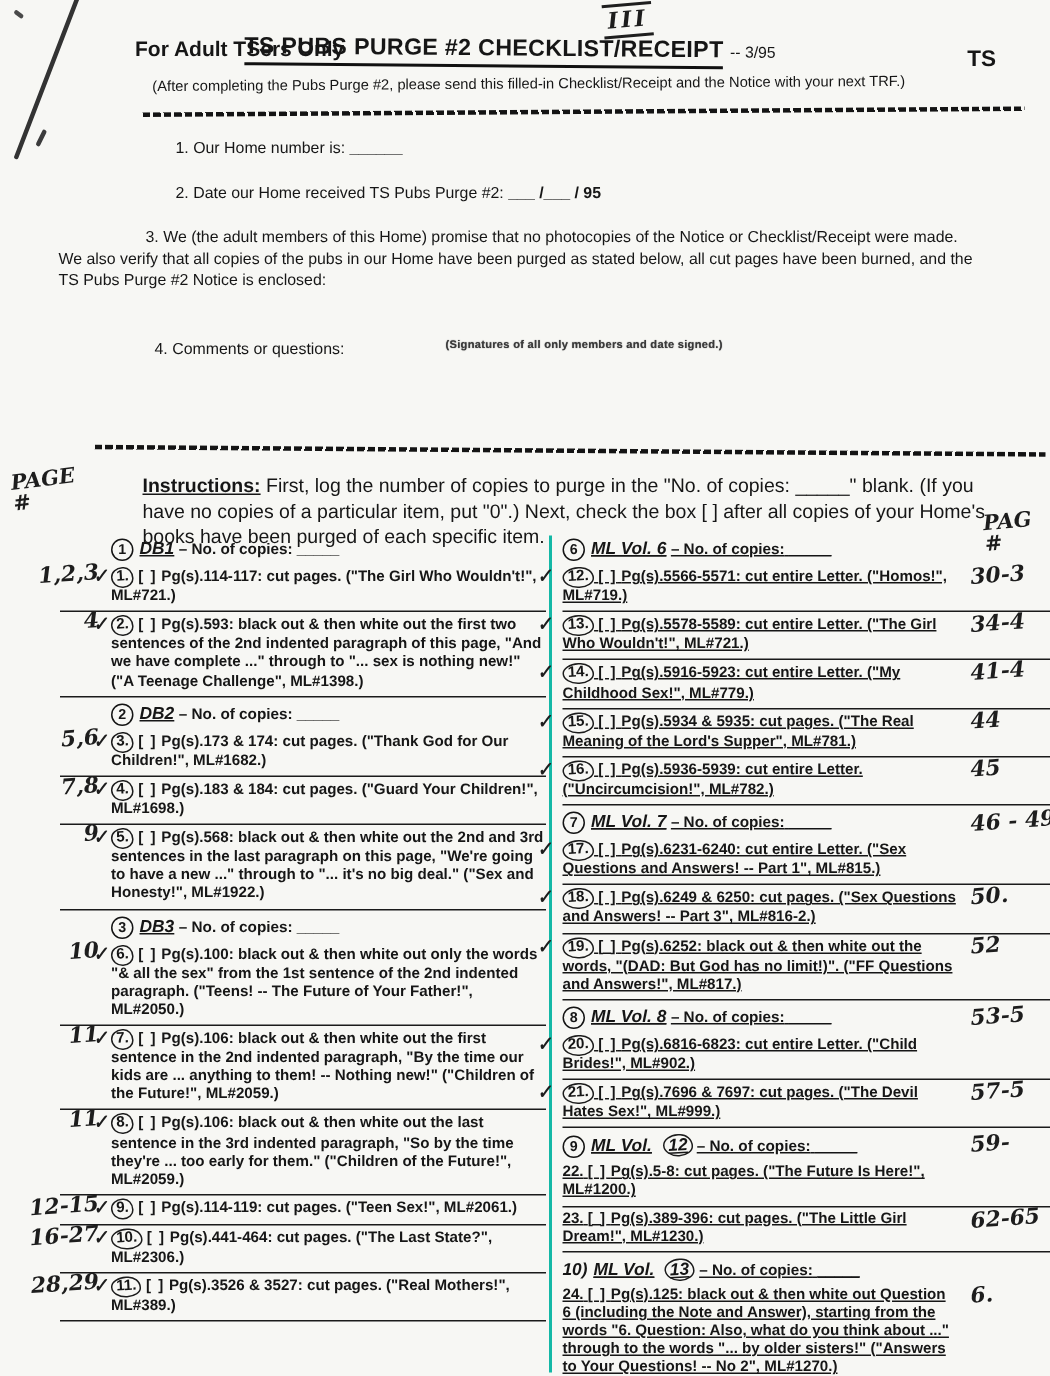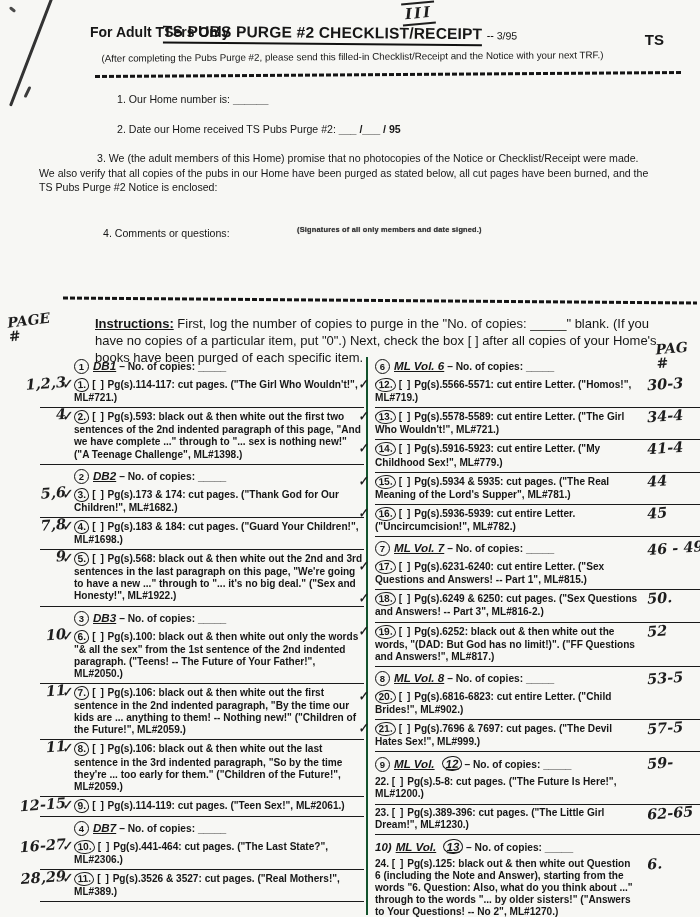--- a/index.html
+++ b/index.html
@@ -36,22 +36,22 @@
   
   #instructions{left:95px;top:315px;width:578px;font-size:13px;line-height:1.32;}
   #instructions .ihead{text-decoration:underline;font-weight:bold;}
   
   .hand{font-family:"DejaVu Serif",serif;font-style:italic;font-weight:bold;color:#1d1d1d;}
   #pagecol-left{left:8px;top:313px;font-size:14px;transform:rotate(-7deg);white-space:pre-line;line-height:1;}
   #pagecol-right{left:656px;top:341px;font-size:14px;transform:rotate(-5deg);white-space:pre-line;line-height:1;}
   
   #checklist{left:0;top:357px;width:636px;height:560px;}
   #col-left{position:absolute;left:74px;top:0;width:290px;}
-  #col-right{position:absolute;left:366px;top:0;width:334px;height:558px;border-left:2px solid #14532d;
-    padding-left:7px;box-sizing:border-box;}
+  #col-right{position:absolute;left:366px;top:0;width:334px;height:558px;border-left:2px solid #14b8a6;
+    padding-left:7px;box-sizing:border-box;text-decoration:underline;}
   .sec-header{position:relative;margin-top:3px;padding:1px 0 2px 0;font-size:10.2px;font-weight:bold;}
   .sec-header:first-child{margin-top:1px;}
   .sec-num{display:inline-block;border:1.6px solid #141414;border-radius:50%;width:13px;height:13px;
     line-height:13px;text-align:center;font-size:9.5px;font-weight:bold;}
   .sec-num.plain{border:none;width:auto;height:auto;font-style:italic;font-size:11.5px;line-height:1.1;}
   .sec-name{font-weight:bold;font-style:italic;text-decoration:underline;font-size:11.6px;margin:0 3px 0 4px;}
   .copies-label{font-weight:bold;}
   .item-row{position:relative;border-bottom:1.6px solid #1a1a1a;padding:2px 0 3px 0;
     font-size:10.1px;line-height:1.2;font-weight:bold;}
   #col-left .item-row,#col-left .sec-header{margin-left:-34px;padding-left:34px;}
@@ -111,21 +111,20 @@
       <div class="item-row"><span class="hand page-num pl">4</span><span class="hand check">✓</span><span class="inum hand-oval">2.</span> <span class="cbox">[ ]</span> <span class="itext">Pg(s).593: black out &amp; then white out the first two sentences of the 2nd indented paragraph of this page, "And we have complete ..." through to "... sex is nothing new!" ("A Teenage Challenge", ML#1398.)</span></div>
       <div class="sec-header"><span class="sec-num">2</span><span class="sec-name">DB2</span><span class="copies-label">– No. of copies:</span> <span class="fillblank">_____</span></div>
       <div class="item-row"><span class="hand page-num pl">5,6</span><span class="hand check">✓</span><span class="inum hand-oval">3.</span> <span class="cbox">[ ]</span> <span class="itext">Pg(s).173 &amp; 174: cut pages. ("Thank God for Our Children!", ML#1682.)</span></div>
       <div class="item-row"><span class="hand page-num pl">7,8</span><span class="hand check">✓</span><span class="inum hand-oval">4.</span> <span class="cbox">[ ]</span> <span class="itext">Pg(s).183 &amp; 184: cut pages. ("Guard Your Children!", ML#1698.)</span></div>
       <div class="item-row"><span class="hand page-num pl">9</span><span class="hand check">✓</span><span class="inum hand-oval">5.</span> <span class="cbox">[ ]</span> <span class="itext">Pg(s).568: black out &amp; then white out the 2nd and 3rd sentences in the last paragraph on this page, "We're going to have a new ..." through to "... it's no big deal." ("Sex and Honesty!", ML#1922.)</span></div>
       <div class="sec-header"><span class="sec-num">3</span><span class="sec-name">DB3</span><span class="copies-label">– No. of copies:</span> <span class="fillblank">_____</span></div>
       <div class="item-row"><span class="hand page-num pl">10</span><span class="hand check">✓</span><span class="inum hand-oval">6.</span> <span class="cbox">[ ]</span> <span class="itext">Pg(s).100: black out &amp; then white out only the words "&amp; all the sex" from the 1st sentence of the 2nd indented paragraph. ("Teens! -- The Future of Your Father!", ML#2050.)</span></div>
       <div class="item-row"><span class="hand page-num pl">11</span><span class="hand check">✓</span><span class="inum hand-oval">7.</span> <span class="cbox">[ ]</span> <span class="itext">Pg(s).106: black out &amp; then white out the first sentence in the 2nd indented paragraph, "By the time our kids are ... anything to them! -- Nothing new!" ("Children of the Future!", ML#2059.)</span></div>
       <div class="item-row"><span class="hand page-num pl">11</span><span class="hand check">✓</span><span class="inum hand-oval">8.</span> <span class="cbox">[ ]</span> <span class="itext">Pg(s).106: black out &amp; then white out the last sentence in the 3rd indented paragraph, "So by the time they're ... too early for them." ("Children of the Future!", ML#2059.)</span></div>
       <div class="item-row"><span class="hand page-num pl">12-15</span><span class="hand check">✓</span><span class="inum hand-oval">9.</span> <span class="cbox">[ ]</span> <span class="itext">Pg(s).114-119: cut pages. ("Teen Sex!", ML#2061.)</span></div>
-      <div class="sec-header"><span class="sec-num">4</span><span class="sec-name">DB7</span><span class="copies-label">– No. of copies:</span> <span class="fillblank">_____</span></div>
       <div class="item-row"><span class="hand page-num pl">16-27</span><span class="hand check">✓</span><span class="inum hand-oval">10.</span> <span class="cbox">[ ]</span> <span class="itext">Pg(s).441-464: cut pages. ("The Last State?", ML#2306.)</span></div>
       <div class="item-row"><span class="hand page-num pl">28,29</span><span class="hand check">✓</span><span class="inum hand-oval">11.</span> <span class="cbox">[ ]</span> <span class="itext">Pg(s).3526 &amp; 3527: cut pages. ("Real Mothers!", ML#389.)</span></div>
     </div>
   <div id="col-right">
       <div class="sec-header"><span class="sec-num">6</span><span class="sec-name">ML Vol. 6</span><span class="copies-label">– No. of copies:</span> <span class="fillblank">_____</span></div>
       <div class="item-row"><span class="hand page-num pr">30-3</span><span class="hand check">✓</span><span class="inum hand-oval">12.</span> <span class="cbox">[ ]</span> <span class="itext">Pg(s).5566-5571: cut entire Letter. ("Homos!", ML#719.)</span></div>
       <div class="item-row"><span class="hand page-num pr">34-4</span><span class="hand check">✓</span><span class="inum hand-oval">13.</span> <span class="cbox">[ ]</span> <span class="itext">Pg(s).5578-5589: cut entire Letter. ("The Girl Who Wouldn't!", ML#721.)</span></div>
       <div class="item-row"><span class="hand page-num pr">41-4</span><span class="hand check">✓</span><span class="inum hand-oval">14.</span> <span class="cbox">[ ]</span> <span class="itext">Pg(s).5916-5923: cut entire Letter. ("My Childhood Sex!", ML#779.)</span></div>
       <div class="item-row"><span class="hand page-num pr">44</span><span class="hand check">✓</span><span class="inum hand-oval">15.</span> <span class="cbox">[ ]</span> <span class="itext">Pg(s).5934 &amp; 5935: cut pages. ("The Real Meaning of the Lord's Supper", ML#781.)</span></div>
       <div class="item-row"><span class="hand page-num pr">45</span><span class="hand check">✓</span><span class="inum hand-oval">16.</span> <span class="cbox">[ ]</span> <span class="itext">Pg(s).5936-5939: cut entire Letter. ("Uncircumcision!", ML#782.)</span></div>

